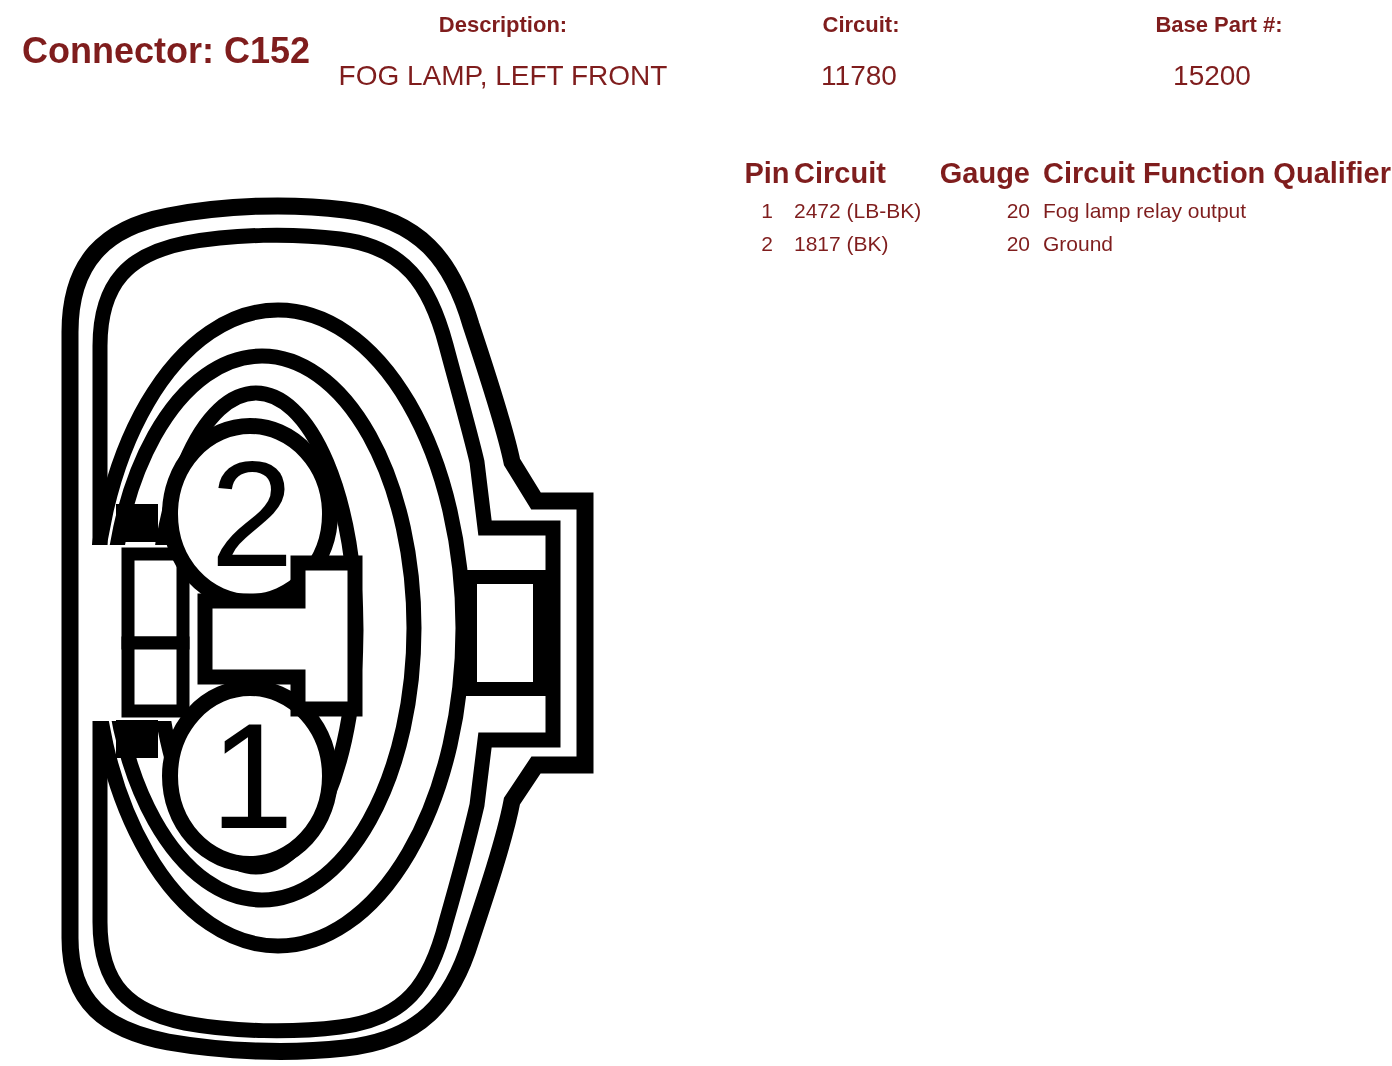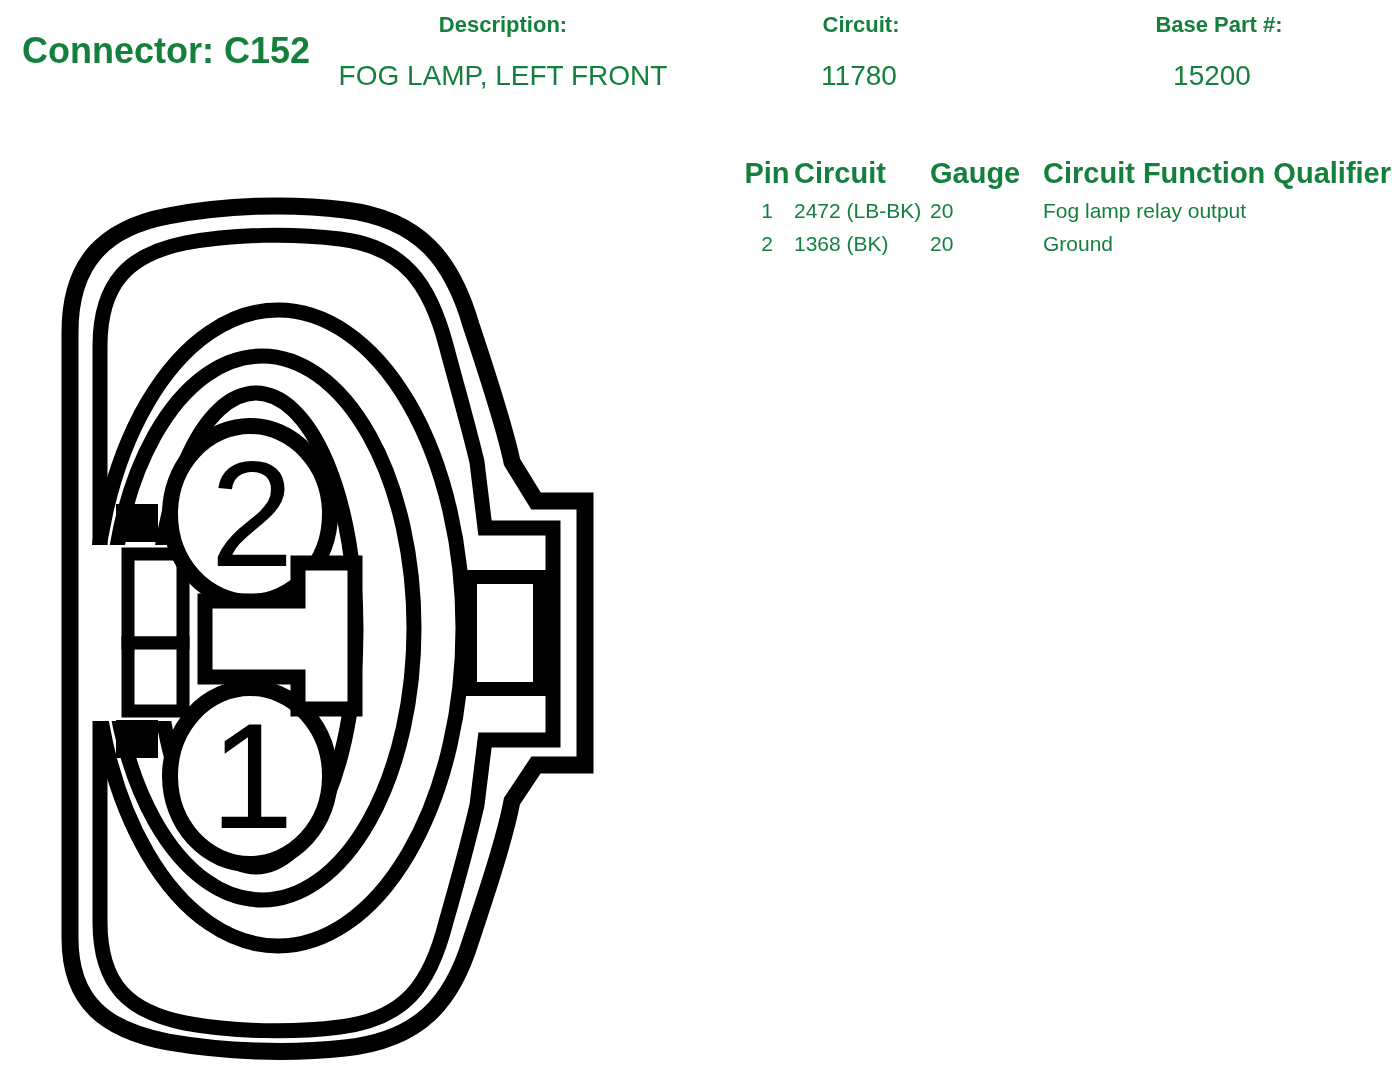--- a/index.html
+++ b/index.html
@@ -2,21 +2,21 @@
 <html><head>
 <meta charset="utf-8">
 <style>
   html, body { margin: 0; padding: 0; background: #ffffff; }
   .page {
     position: relative;
     width: 1392px;
     height: 1066px;
     background: #ffffff;
     font-family: "Liberation Sans", sans-serif;
-    color: #15803d;
+    color: #7f1d1d;
     overflow: hidden;
   }
   .abs { position: absolute; white-space: nowrap; }
   .hdr-title {
     left: 22px; top: 33px;
     font-size: 36px; font-weight: bold; line-height: 1;
   }
   .hdr-label {
     transform: translateX(-50%);
     font-size: 22px; font-weight: bold; line-height: 1;
@@ -27,21 +27,21 @@
     font-size: 28px; font-weight: normal; line-height: 1;
     top: 62px;
   }
   .tbl-row { position: absolute; left: 740px; display: flex; align-items: baseline; }
   .tbl-head { top: 159px; font-size: 29px; font-weight: bold; line-height: 1; }
   .tbl-r1 { top: 200px; }
   .tbl-r2 { top: 233px; }
   .tbl-data { font-size: 21px; font-weight: normal; line-height: 1; }
   .c-pin   { display: inline-block; width: 54px;  text-align: center; }
   .c-circ  { display: inline-block; width: 136px; text-align: left; }
-  .c-gauge { display: inline-block; width: 100px; text-align: left; }
+  .c-gauge { display: inline-block; width: 100px; text-align: right; }
   .c-qual  { display: inline-block; width: 360px; text-align: left; padding-left: 13px; }
   svg.diagram { position: absolute; left: 0; top: 0; }
   .ink { stroke: #000000; fill: none; }
   .ink-fill-white { stroke: #000000; fill: #ffffff; }
   .solid { fill: #000000; stroke: none; }
   .mask { fill: #ffffff; stroke: none; }
   .pin-num {
     font-family: "Liberation Sans", sans-serif;
     font-size: 150px;
     fill: #000000;
@@ -72,21 +72,21 @@
       <span class="c-qual">Circuit Function Qualifier</span>
     </div>
     <div class="tbl-row tbl-data tbl-r1">
       <span class="c-pin">1</span>
       <span class="c-circ">2472 (LB-BK)</span>
       <span class="c-gauge">20</span>
       <span class="c-qual">Fog lamp relay output</span>
     </div>
     <div class="tbl-row tbl-data tbl-r2">
       <span class="c-pin">2</span>
-      <span class="c-circ">1368 (BK)</span>
+      <span class="c-circ">1817 (BK)</span>
       <span class="c-gauge">20</span>
       <span class="c-qual">Ground</span>
     </div>
   </div>
 
   <svg class="diagram" width="1392" height="1066" viewBox="0 0 1392 1066" aria-hidden="true">
 
     <ellipse class="ink" cx="278" cy="628" rx="185" ry="318" stroke-width="15"></ellipse>
     <ellipse class="ink" cx="262" cy="628" rx="152" ry="272" stroke-width="15"></ellipse>
     <ellipse class="ink" cx="256" cy="630" rx="100" ry="237" stroke-width="15"></ellipse>

